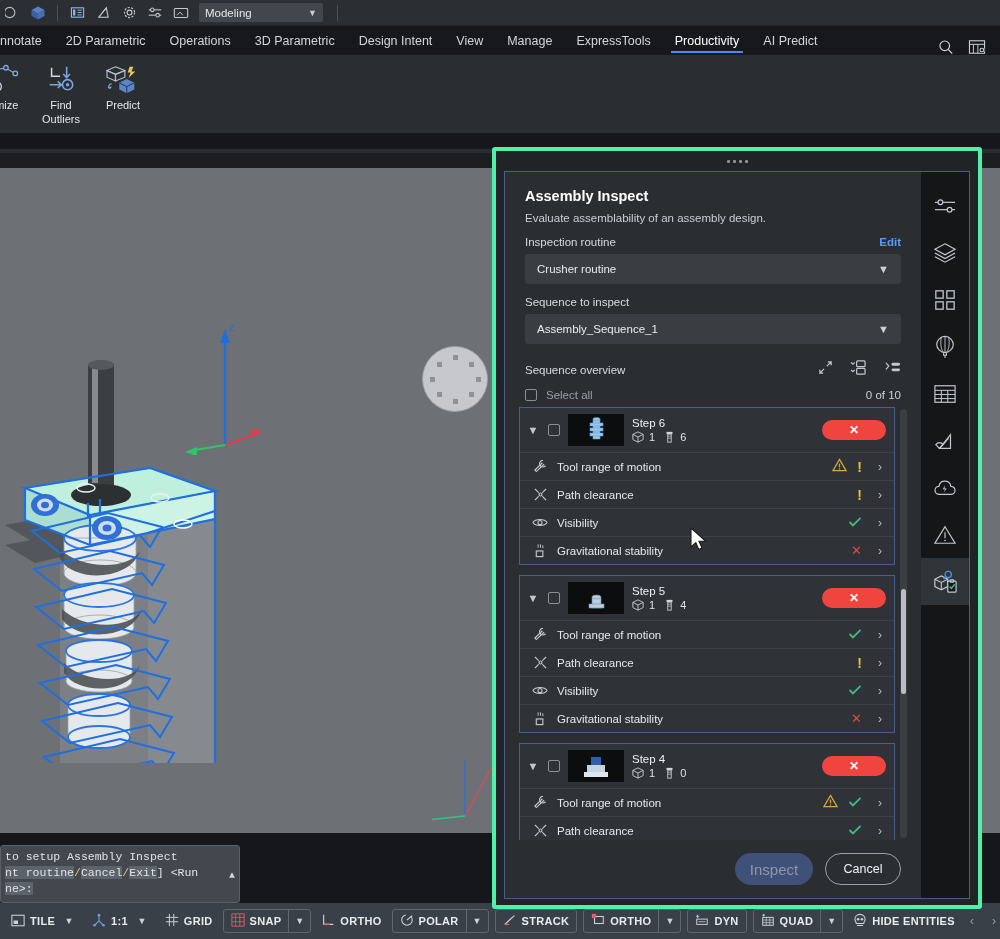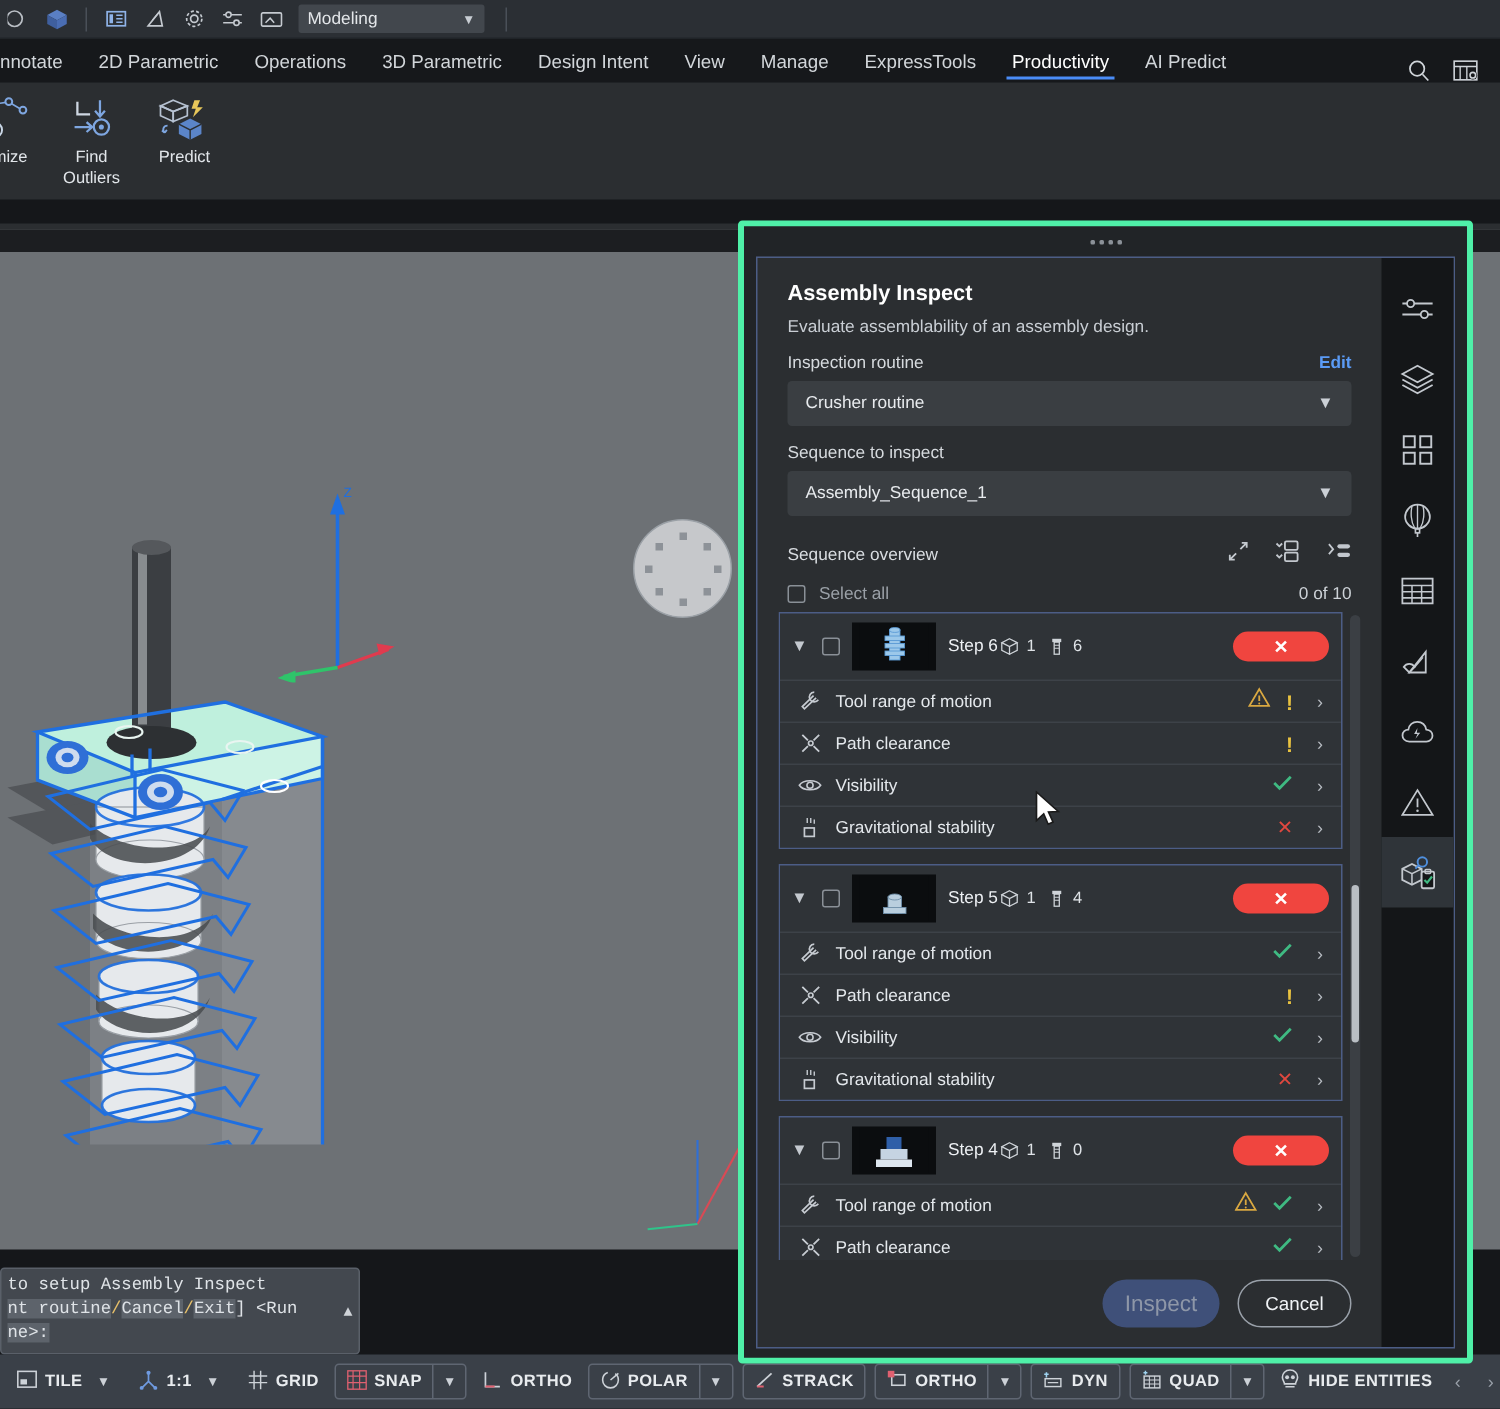--- a/index.html
+++ b/index.html
@@ -151,21 +151,21 @@
   .listScroll {
     flex:1; margin:0 14px 0 14px; position:relative; overflow:hidden;
   }
   .listInner { position:absolute; left:0; right:12px; top:0; }
 
   .stepCard { border:1px solid #4c5d86; background:#2f3337; margin-bottom:10px; }
   .stepTop { display:flex; align-items:center; padding:6px 8px 6px 6px; gap:8px; position:relative; }
   .chev { width:14px; color:#c4c9cf; font-size:11px; display:flex; align-items:center; justify-content:center; }
   .stepCb { width:12px;height:12px;border:1px solid #8a9097; border-radius:2px; flex:none; }
   .thumb { width:56px; height:32px; background:#0b0d0f; flex:none; display:flex; align-items:center; justify-content:center; overflow:hidden; }
-  .stepMeta { display:flex; flex-direction:row; gap:2px; }
+  .stepMeta { display:flex; flex-direction:column; gap:2px; }
   .stepName { color:#eef1f4; font-size:11.5px; }
   .stepCounts { display:flex; align-items:center; gap:5px; color:#dfe3e7; font-size:11px; }
   .stepCounts .ci { display:flex; align-items:center; color:#cfd4d9; }
   .redBadge {
     position:absolute; right:8px; top:50%; transform:translateY(-50%);
     width:64px; height:20px; border-radius:10px; background:#f0453f;
     display:flex; align-items:center; justify-content:center; color:#fff; font-size:12px; font-weight:bold;
   }
   .checkRow {
     display:flex; align-items:center; height:28px; padding:0 10px 0 12px; gap:9px;

